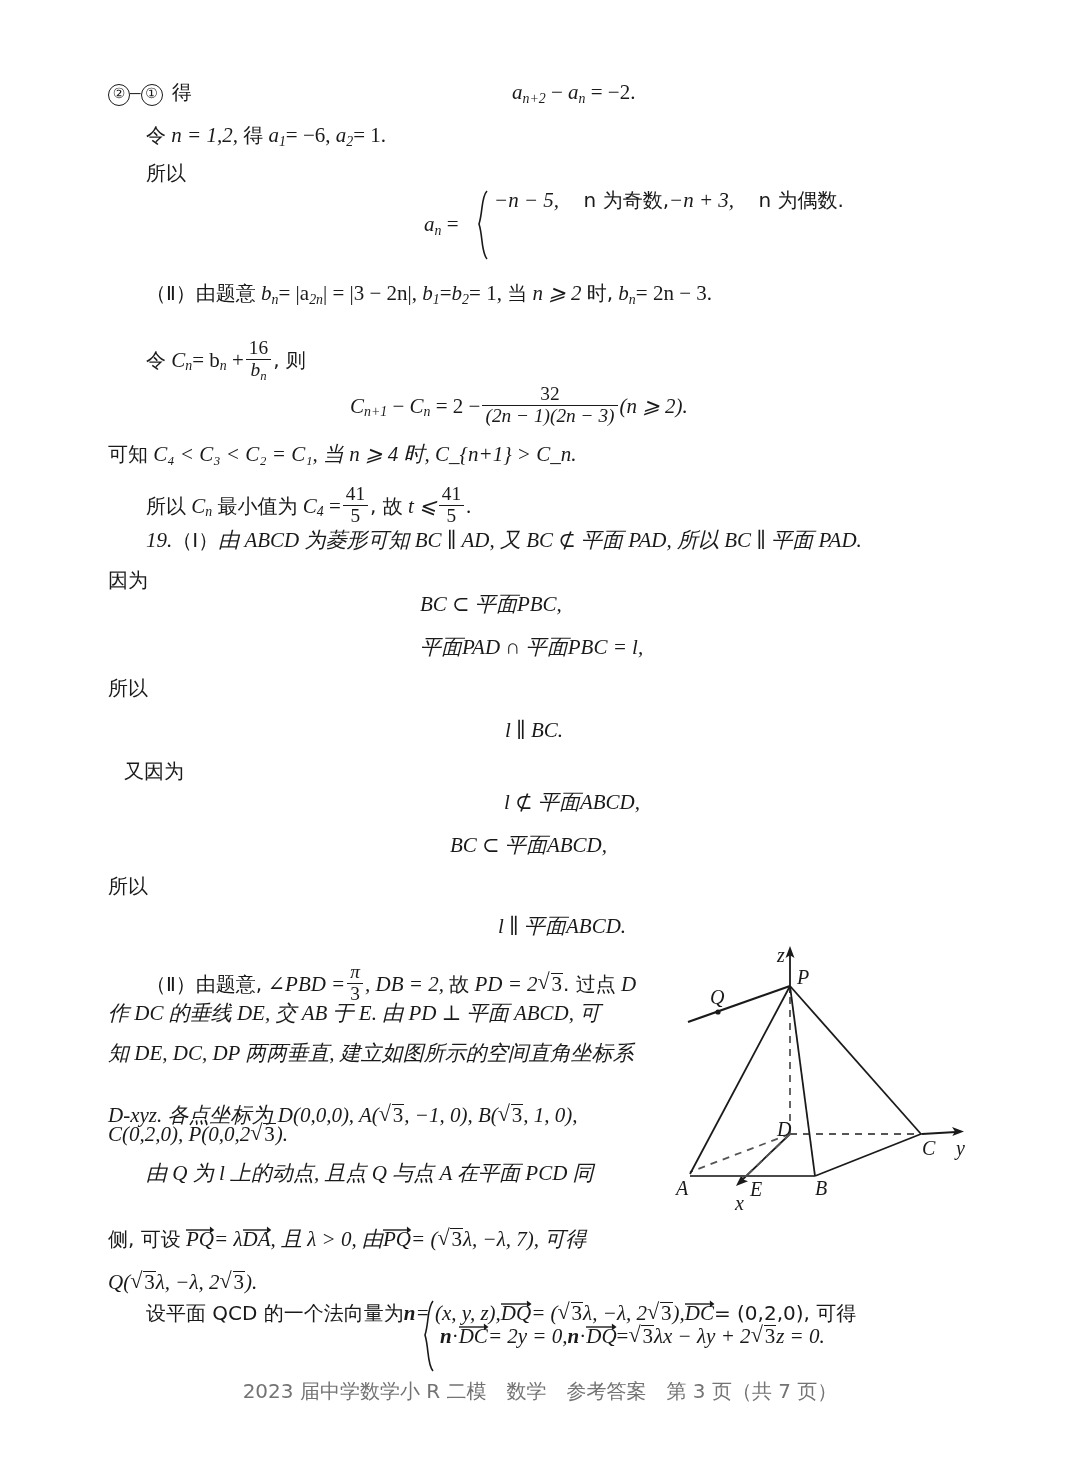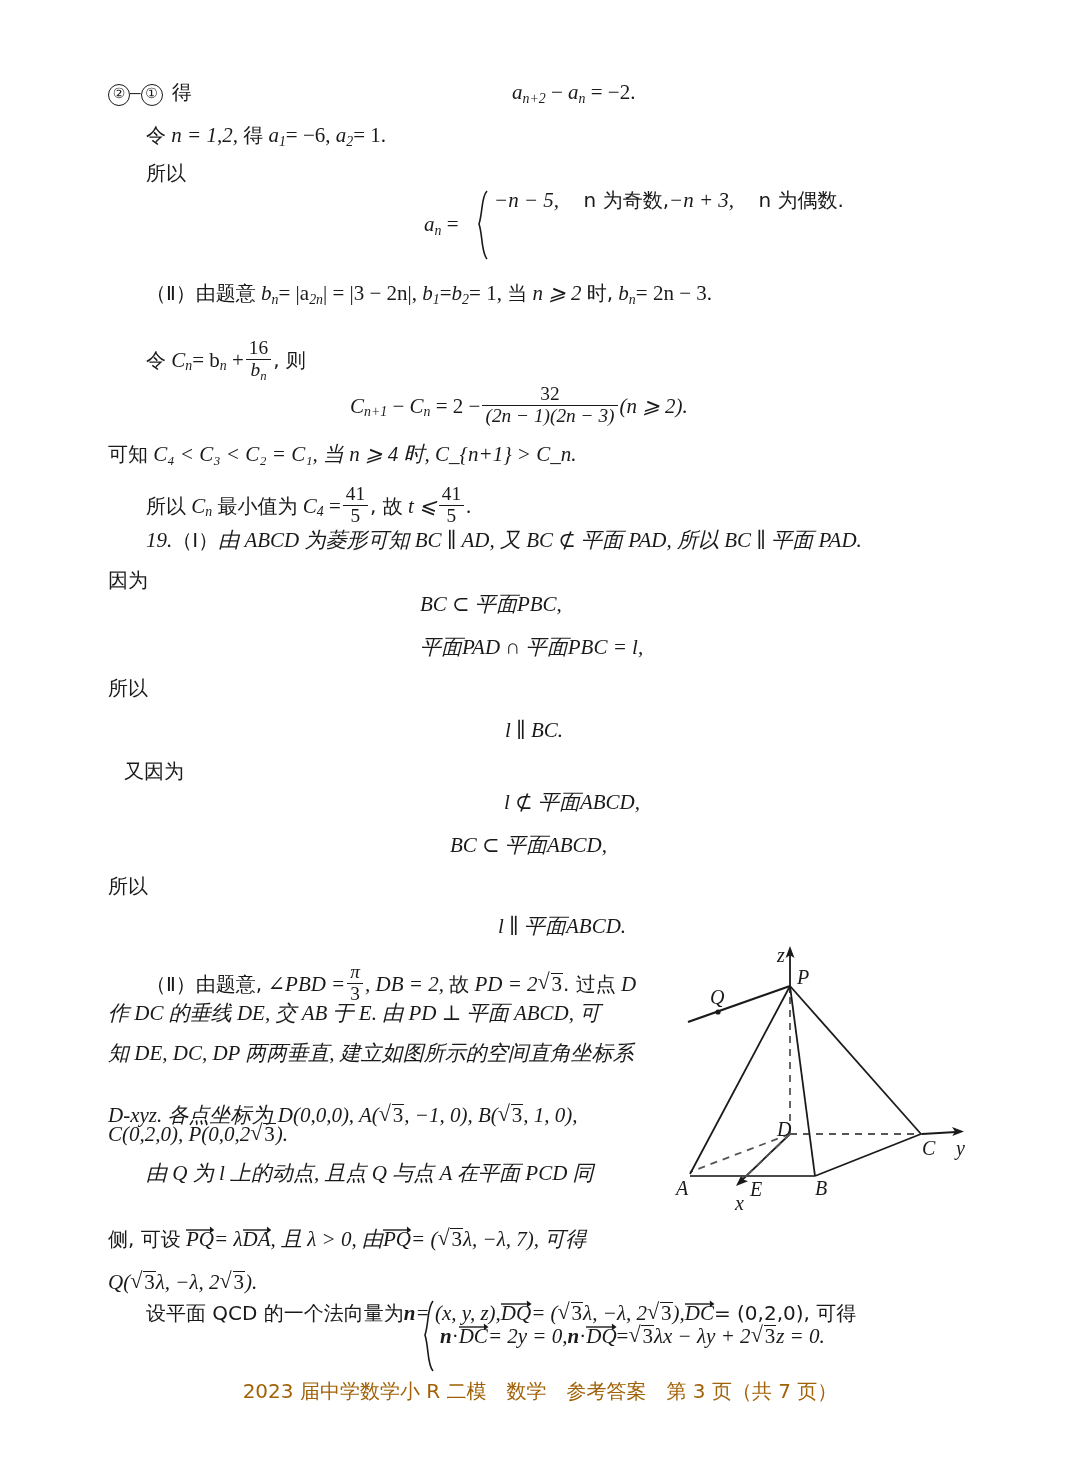--- a/index.html
+++ b/index.html
@@ -134,21 +134,21 @@
   }
   
   #footer {
     position: absolute;
     left: 0;
     top: 1378px;
     width: 1080px;
     text-align: center;
     font-size: 20px;
     font-family: "DejaVu Sans", "Liberation Sans", sans-serif;
-    color: #a16207;
+    color: #737373;
     white-space: nowrap;
   }
 </style>
 </head>
 <body>
 
 <div class="page">
 
   <div class="ln" style="left:108px; top:82px;">
     <span class="circnum">②</span><span>–</span><span class="circnum">①</span>

